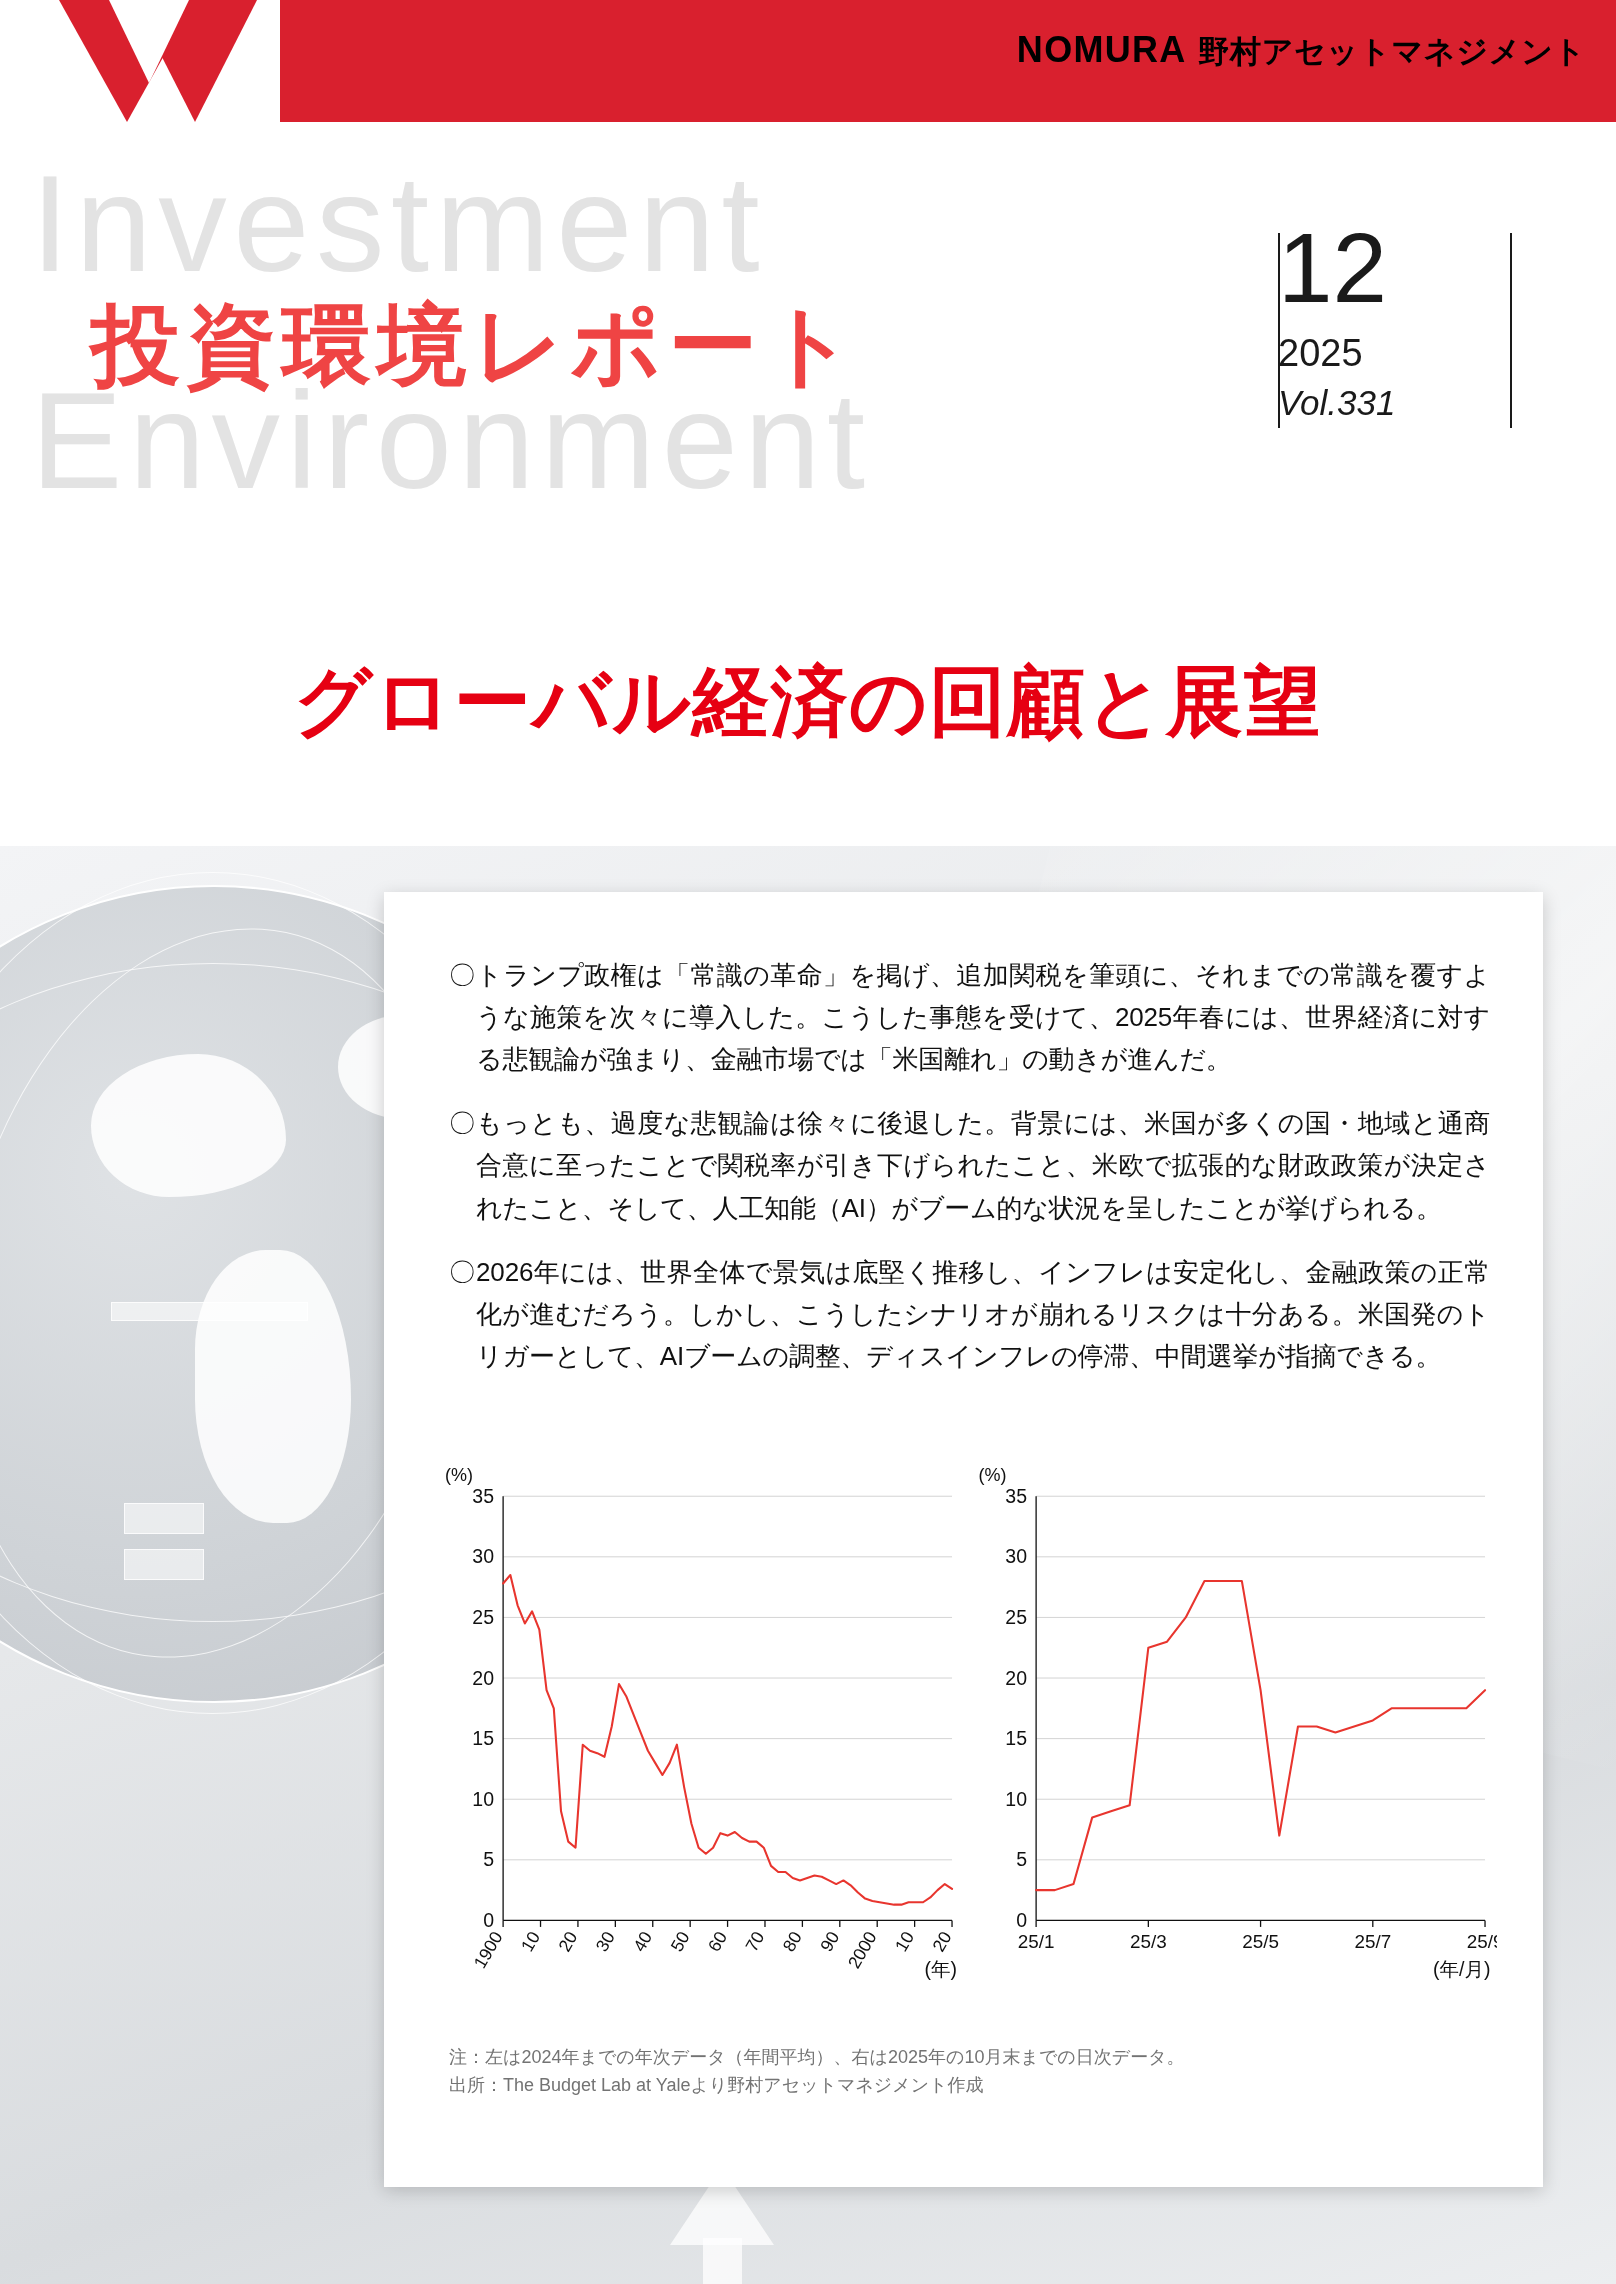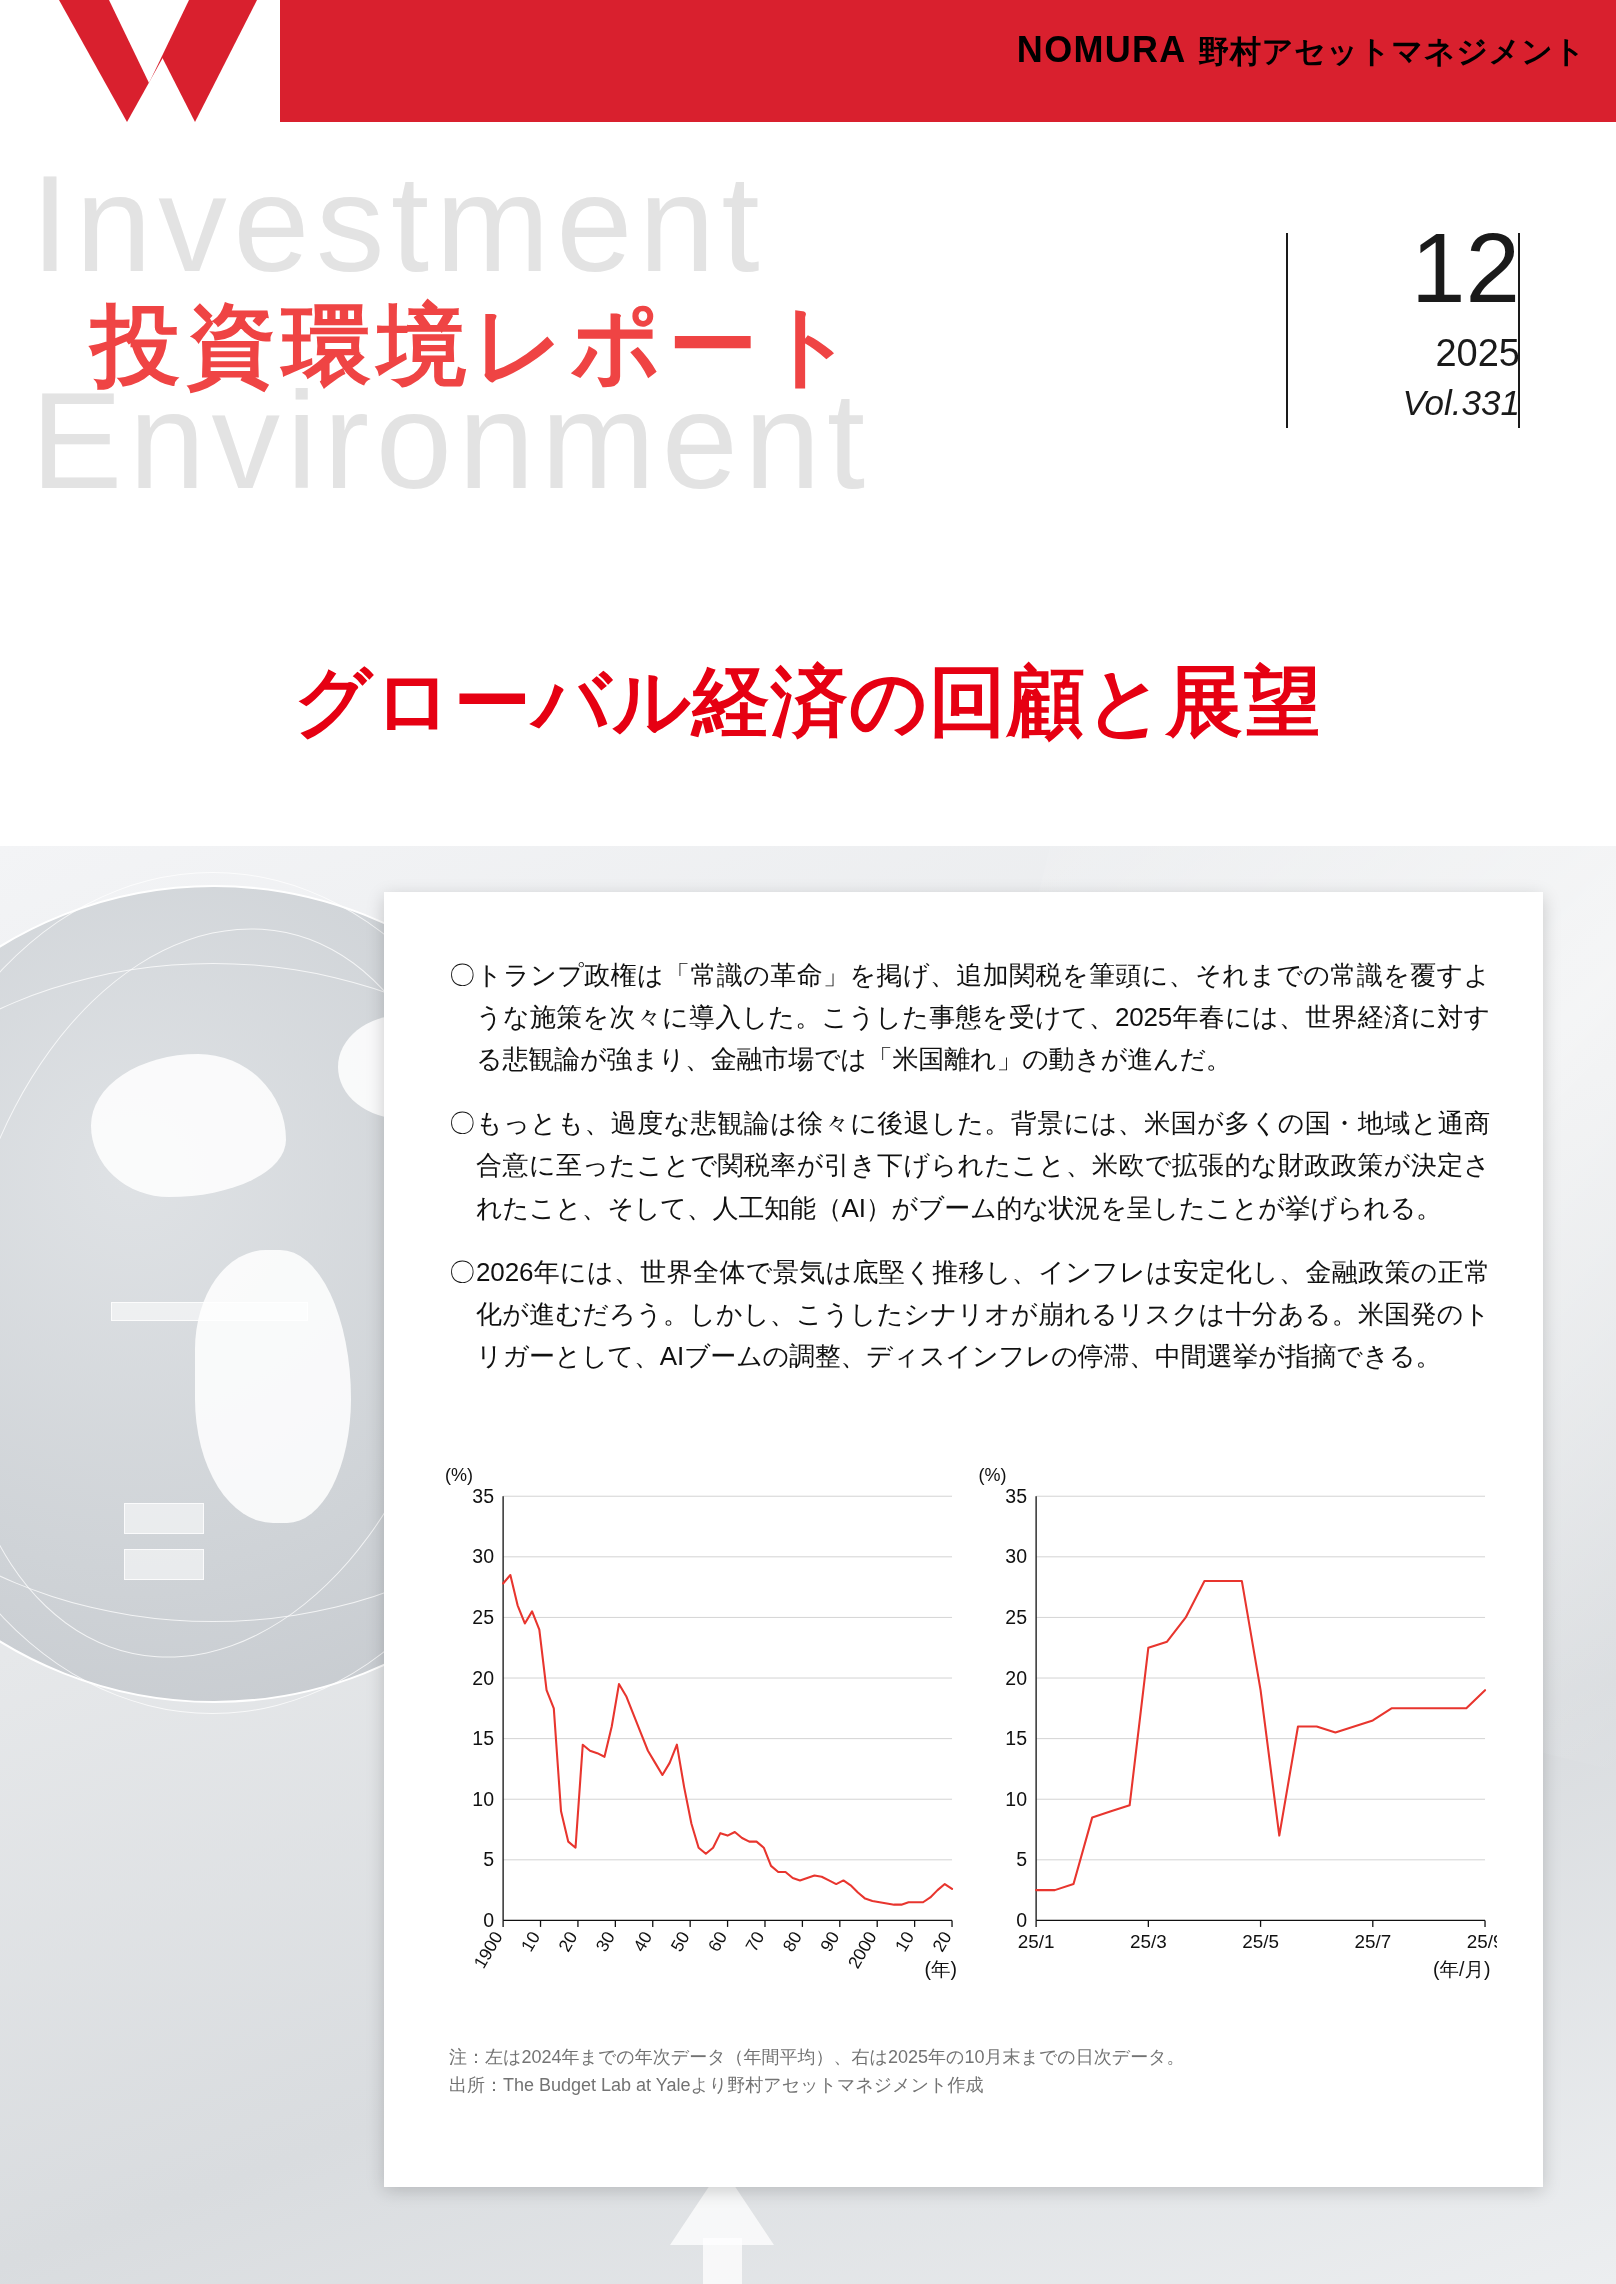--- a/index.html
+++ b/index.html
@@ -97,25 +97,25 @@
     top: 286px;
     font-size: 89px;
     font-weight: bold;
     letter-spacing: 6.5px;
     color: #ef4444;
     white-space: nowrap;
   }
 
   .issue-box {
     position: absolute;
-    right: 96px;
+    right: 104px;
     top: 215px;
     width: 234px;
     height: 234px;
-    text-align: right;
+    text-align: left;
     color: #1a1a1a;
   }
   .issue-box .rule-left,
   .issue-box .rule-right {
     position: absolute;
     top: 18px;
     width: 2px;
     height: 195px;
     background: #1a1a1a;
   }

